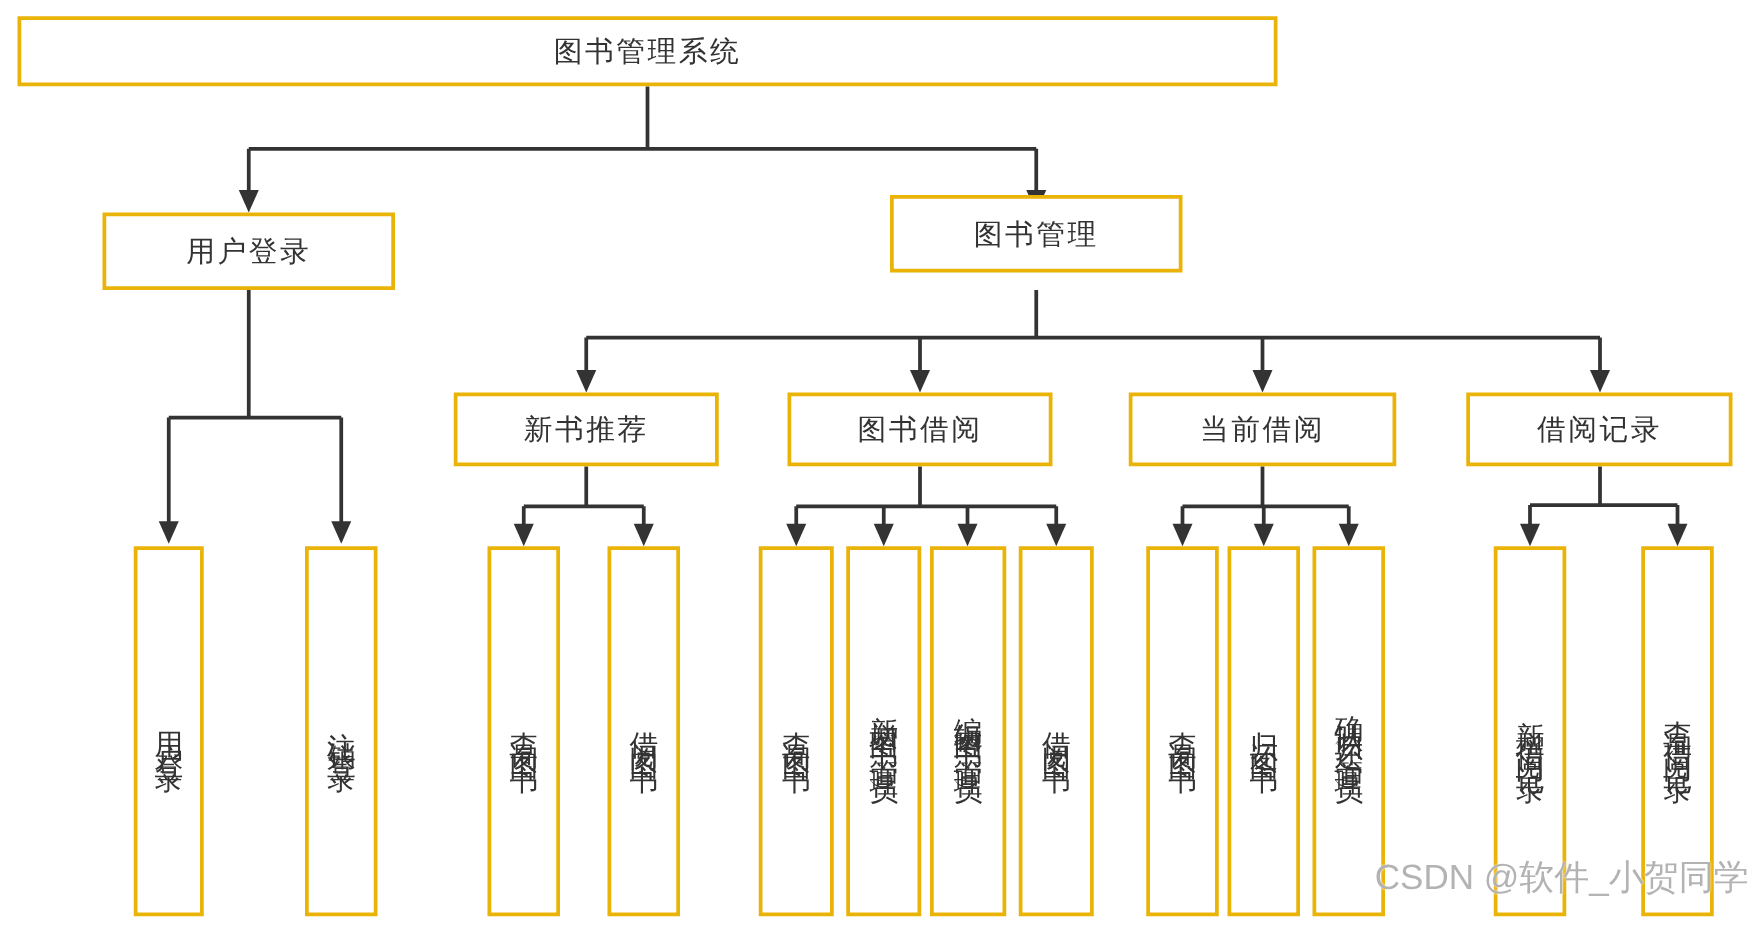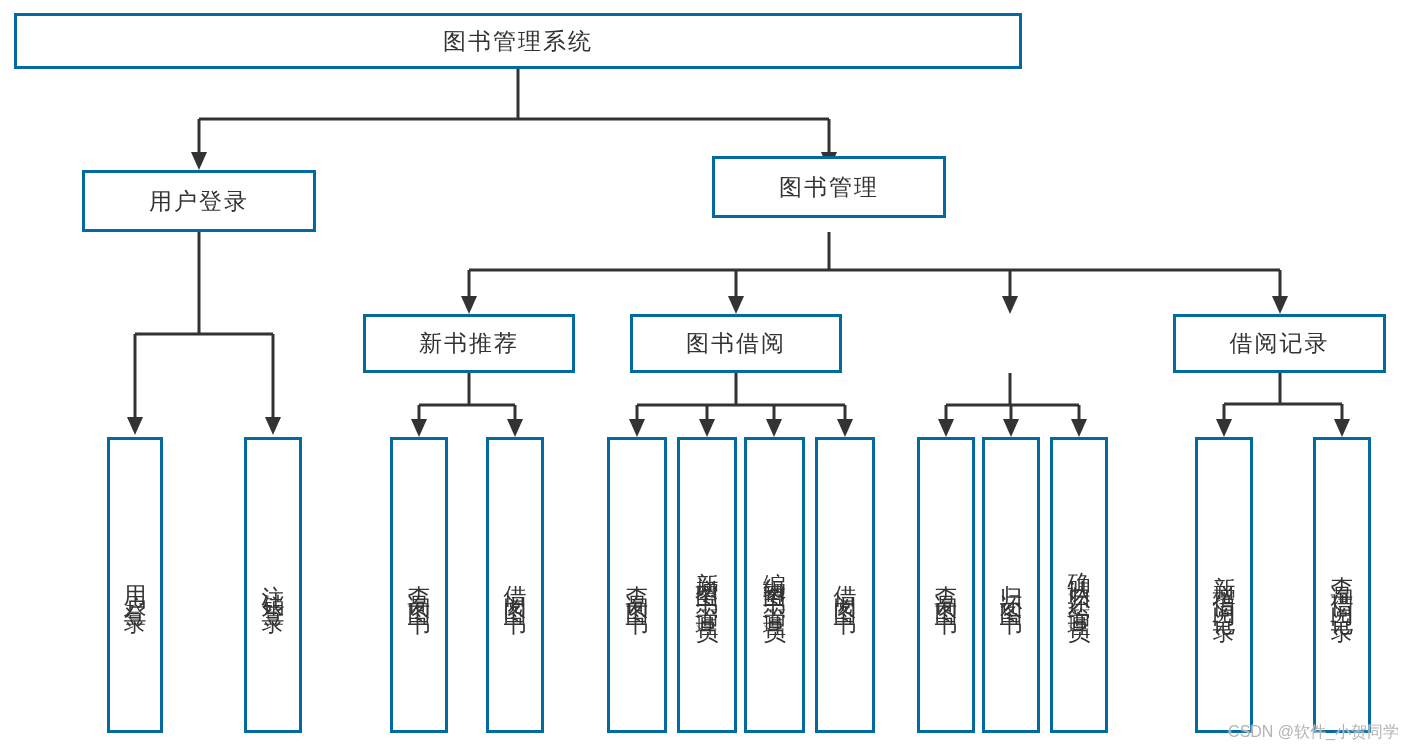--- a/index.html
+++ b/index.html
@@ -14,21 +14,21 @@
   }
   #wires {
     position: absolute;
     left: 0; top: 0;
     width: 1405px; height: 747px;
     z-index: 1;
   }
   .node {
     position: absolute;
     box-sizing: border-box;
-    border: 3px solid #0369a1;
+    border: 3px solid #eab308;
     background: #ffffff;
     display: flex;
     align-items: center;
     justify-content: center;
     z-index: 2;
   }
   .node .hlabel {
     font-size: 23px;
     letter-spacing: 2px;
     color: #333333;
@@ -41,23 +41,23 @@
     font-size: 23px;
     letter-spacing: 9px;
     color: #333333;
     line-height: 1;
     white-space: nowrap;
   }
   .leaf .vlabel.tight { letter-spacing: 7px; }
   #watermark {
     position: absolute;
     right: 6px;
-    top: 722px;
+    top: 683px;
     z-index: 3;
-    font-size: 16px;
+    font-size: 28px;
     color: #b3b3b3;
     text-shadow: 0 0 2px #ffffff;
     white-space: nowrap;
   }
 </style>
 </head>
 <body>
 
 <div id="stage">
 
@@ -147,20 +147,23 @@
   <div class="node" style="left:712px; top:156px; width:234px; height:62px;">
     <span class="hlabel">图书管理</span>
   </div>
 
   <div class="node" style="left:363px; top:314px; width:212px; height:59px;">
     <span class="hlabel">新书推荐</span>
   </div>
   <div class="node" style="left:630px; top:314px; width:212px; height:59px;">
     <span class="hlabel">图书借阅</span>
   </div>
+  <div class="node" style="left:903px; top:314px; width:214px; height:59px;">
+    <span class="hlabel">当前借阅</span>
+  </div>
   <div class="node" style="left:1173px; top:314px; width:213px; height:59px;">
     <span class="hlabel">借阅记录</span>
   </div>
 
   <div class="node leaf" style="left:107px; width:56px;">
     <span class="vlabel">用户登录</span>
   </div>
   <div class="node leaf" style="left:244px;">
     <span class="vlabel">注销登录</span>
   </div>

